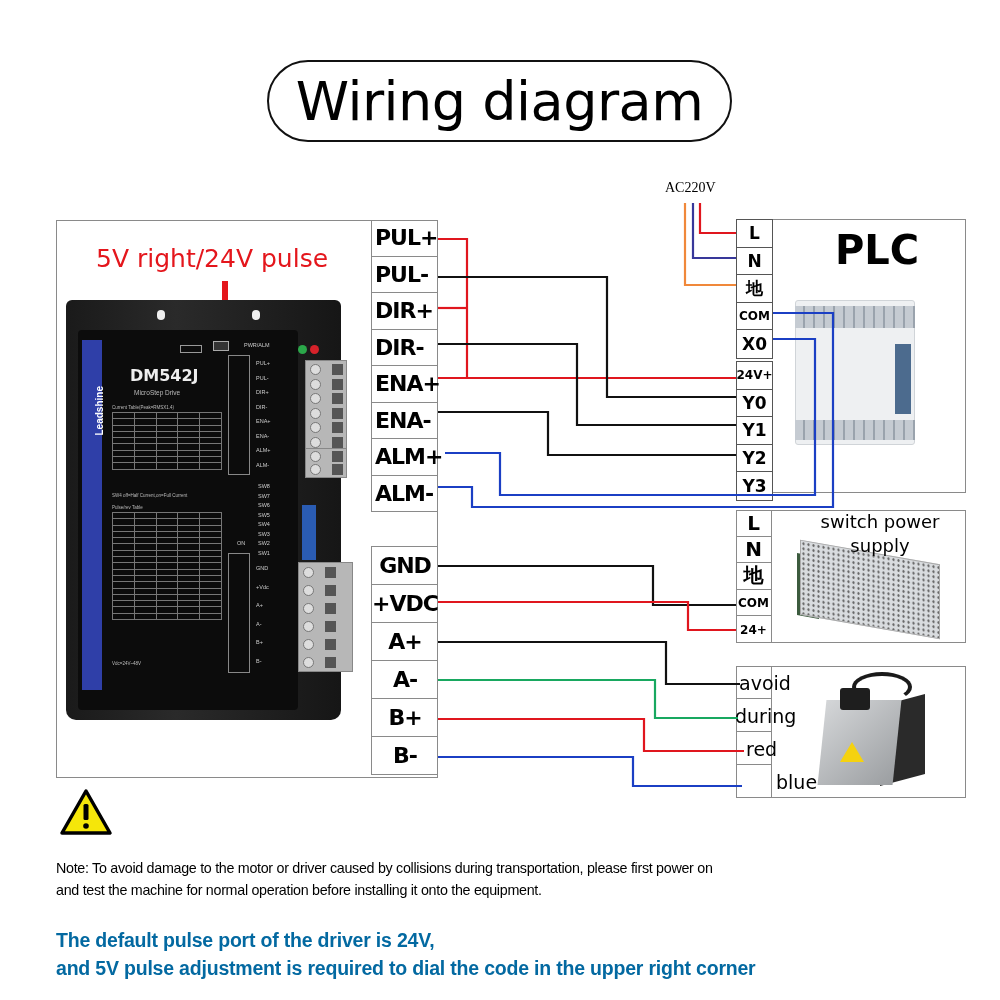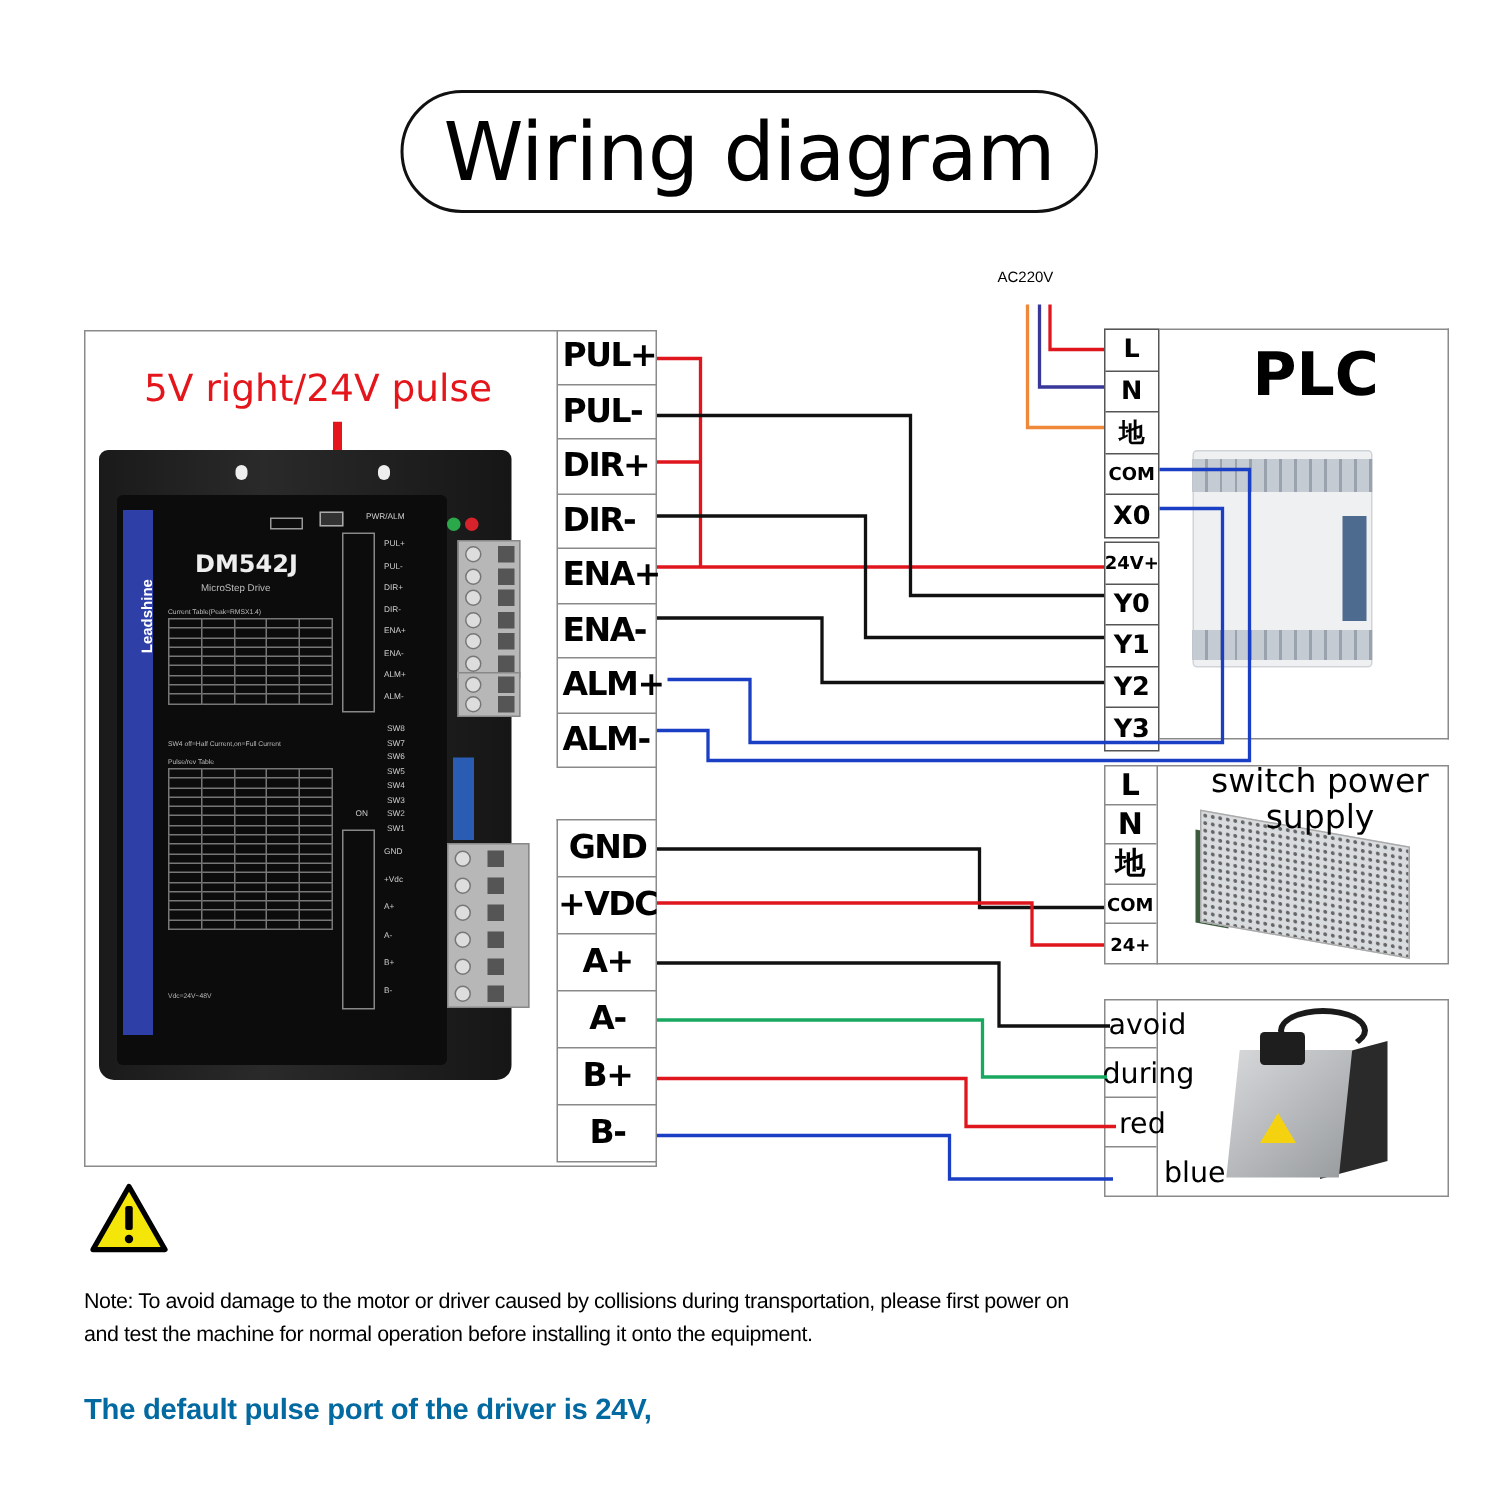--- a/index.html
+++ b/index.html
@@ -89,39 +89,39 @@
     .plc-terms { position: absolute; left: 736px; width: 37px; border: 1.5px solid #555; background: #fff; }
     .plc-cell {
       height: 27.5px; border-bottom: 1.5px solid #555; display: flex; align-items: center; justify-content: center;
       font-family: "DejaVu Sans", sans-serif; font-size: 17px; font-weight: bold;
     }
     .plc-cell:last-child { border-bottom: none; }
     .plc-cell.small { font-size: 12px; }
     #plc-terms-a { top: 219px; }
     #plc-terms-b { top: 361px; }
     .plc-title { position: absolute; left: 835px; top: 227px; font-family: "DejaVu Sans", sans-serif; font-weight: bold; font-size: 40px; }
-    .ac-label { position: absolute; left: 665px; top: 180px; font-family: Liberation Sans, sans-serif; font-size: 10px; }
+    .ac-label { position: absolute; left: 665px; top: 180px; font-family: Liberation Serif, serif; font-size: 14px; }
     .plc-unit {
       position: absolute; left: 795px; top: 300px; width: 120px; height: 145px; background: #eef0f2;
       border: 1px solid #d0d4d8; border-radius: 3px;
     }
     .plc-rail-top { position: absolute; left: 795px; top: 306px; width: 120px; height: 22px; background: repeating-linear-gradient(90deg,#c5cbd2 0 8px,#9aa3ad 8px 10px); }
     .plc-rail-bot { position: absolute; left: 795px; top: 420px; width: 120px; height: 20px; background: repeating-linear-gradient(90deg,#c5cbd2 0 8px,#9aa3ad 8px 10px); }
     .plc-panel { position: absolute; left: 895px; top: 344px; width: 16px; height: 70px; background: #4c6b8e; }
 
     
     #psu-frame { left: 736px; top: 510px; width: 230px; height: 133px; }
     .psu-terms { position: absolute; left: 736px; top: 510px; width: 36px; height: 133px; border-right: 1.5px solid #8a8a8a; }
     .psu-cell {
       height: 26.6px; border-bottom: 1.5px solid #8a8a8a; display: flex; align-items: center; justify-content: center;
       font-family: "DejaVu Sans", sans-serif; font-weight: bold; font-size: 20px;
     }
     .psu-cell:last-child { border-bottom: none; }
     .psu-cell.small { font-size: 12px; }
-    .psu-title { position: absolute; left: 790px; top: 510px; width: 180px; text-align: center; font-size: 22px; line-height: 24px; font-family: "DejaVu Sans", sans-serif; }
+    .psu-title { position: absolute; left: 790px; top: 510px; width: 180px; text-align: center; font-size: 18px; line-height: 24px; font-family: "DejaVu Sans", sans-serif; }
     .psu-unit {
       position: absolute; left: 800px; top: 552px; width: 140px; height: 75px; transform: skewY(10deg);
       background: radial-gradient(#666 1px, transparent 1.5px) 0 0 / 5px 5px, #d9dcdf; border: 1px solid #aaa;
     }
     .psu-side { position: absolute; left: 797px; top: 555px; width: 22px; height: 62px; background: #3c5b3e; transform: skewY(10deg); }
 
     
     #motor-frame { left: 736px; top: 666px; width: 230px; height: 132px; }
     .motor-terms { position: absolute; left: 736px; top: 666px; width: 36px; height: 132px; border-right: 1.5px solid #8a8a8a; }
     .motor-cell { height: 33px; border-bottom: 1.5px solid #8a8a8a; }
@@ -533,13 +533,14 @@
 <div class="warn-text">
 </div>
 
 <div class="note">
   <div>Note: To avoid damage to the motor or driver caused by collisions during transportation, please first power on</div>
   <div>and test the machine for normal operation before installing it onto the equipment.</div>
 </div>
 
 <div class="red-note">
   <div>The default pulse port of the driver is 24V,</div>
+  <div>and 5V pulse adjustment is required to dial the code in the upper right corner</div>
 </div>
 
 </body></html>

